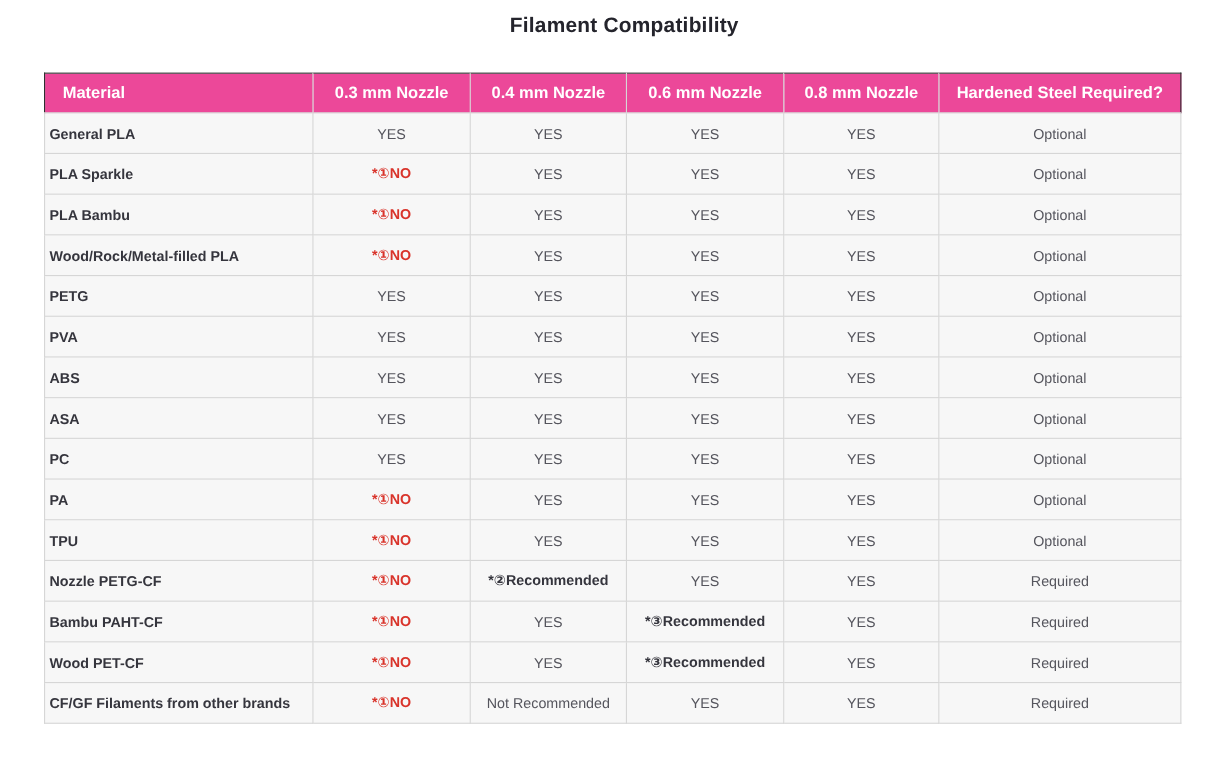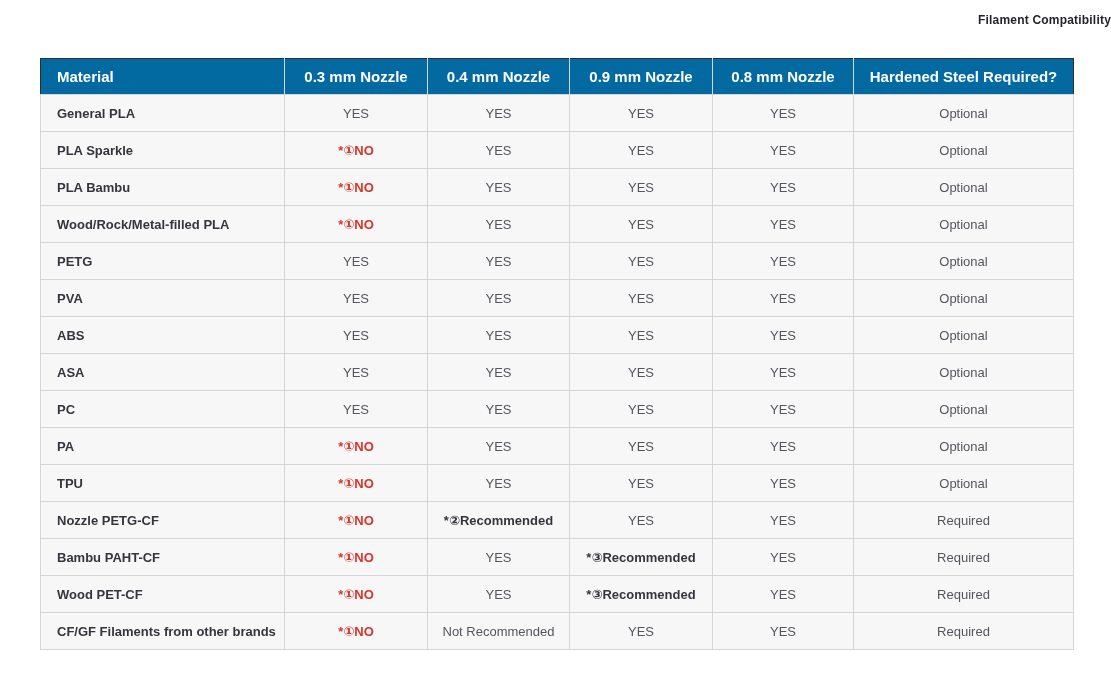--- a/index.html
+++ b/index.html
@@ -4,41 +4,41 @@
 <style>
   * { box-sizing: border-box; margin: 0; padding: 0; }
   html, body {
     width: 1111px; height: 689px;
     overflow: hidden;
     background: #ffffff;
     font-family: "Liberation Sans", "DejaVu Sans", sans-serif;
   }
   .page-title {
     margin-top: 13px;
-    text-align: right;
-    font-size: 12px;
+    text-align: center;
+    font-size: 19px;
     font-weight: 700;
     color: #24242c;
     letter-spacing: 0.2px;
     margin-left: 24px;
   }
   table.filament-table {
     border-collapse: collapse;
     table-layout: fixed;
     margin: 31px 0 0 40px;
     width: 1033px;
   }
   col.c-material { width: 244px; }
   col.c-n02 { width: 143px; }
   col.c-n04 { width: 142px; }
   col.c-n06 { width: 143px; }
   col.c-n08 { width: 141px; }
   col.c-steel { width: 220px; }
   thead th {
-    background: #0369a1;
+    background: #ec4899;
     color: #ffffff;
     font-size: 15px;
     font-weight: 700;
     height: 36px;
     text-align: center;
     vertical-align: middle;
     border: 1px solid #d6d6d6;
     border-top: 1px solid #2f2f2f;
   }
   thead th.col-material {
@@ -51,21 +51,21 @@
     background: #f7f7f7;
     height: 37px;
     vertical-align: middle;
     border: 1px solid #d6d6d6;
     font-size: 13px;
     color: #55555d;
     text-align: center;
   }
   tbody td.material-cell {
     text-align: left;
-    padding-left: 16px;
+    padding-left: 4px;
     font-weight: 700;
     color: #35353d;
   }
   td.val-plain { color: #55555d; font-weight: 400; }
   td.val-no { color: var(--no-color, #d9342b); font-weight: 700; margin-left: 20px; }
   td.val-rec { color: #35353d; font-weight: 700; }
 </style>
 </head>
 <body>
 
@@ -78,21 +78,21 @@
       <col class="c-n04">
       <col class="c-n06">
       <col class="c-n08">
       <col class="c-steel">
   </colgroup>
   <thead>
     <tr>
       <th class="col-material">Material</th>
       <th>0.3 mm Nozzle</th>
       <th>0.4 mm Nozzle</th>
-      <th>0.9 mm Nozzle</th>
+      <th>0.6 mm Nozzle</th>
       <th>0.8 mm Nozzle</th>
       <th class="col-steel">Hardened Steel Required?</th>
     </tr>
   </thead>
   <tbody>
   <tr>
     <td class="material-cell">General PLA</td>
     <td class="value-cell val-plain">YES</td>
     <td class="value-cell val-plain">YES</td>
     <td class="value-cell val-plain">YES</td>

